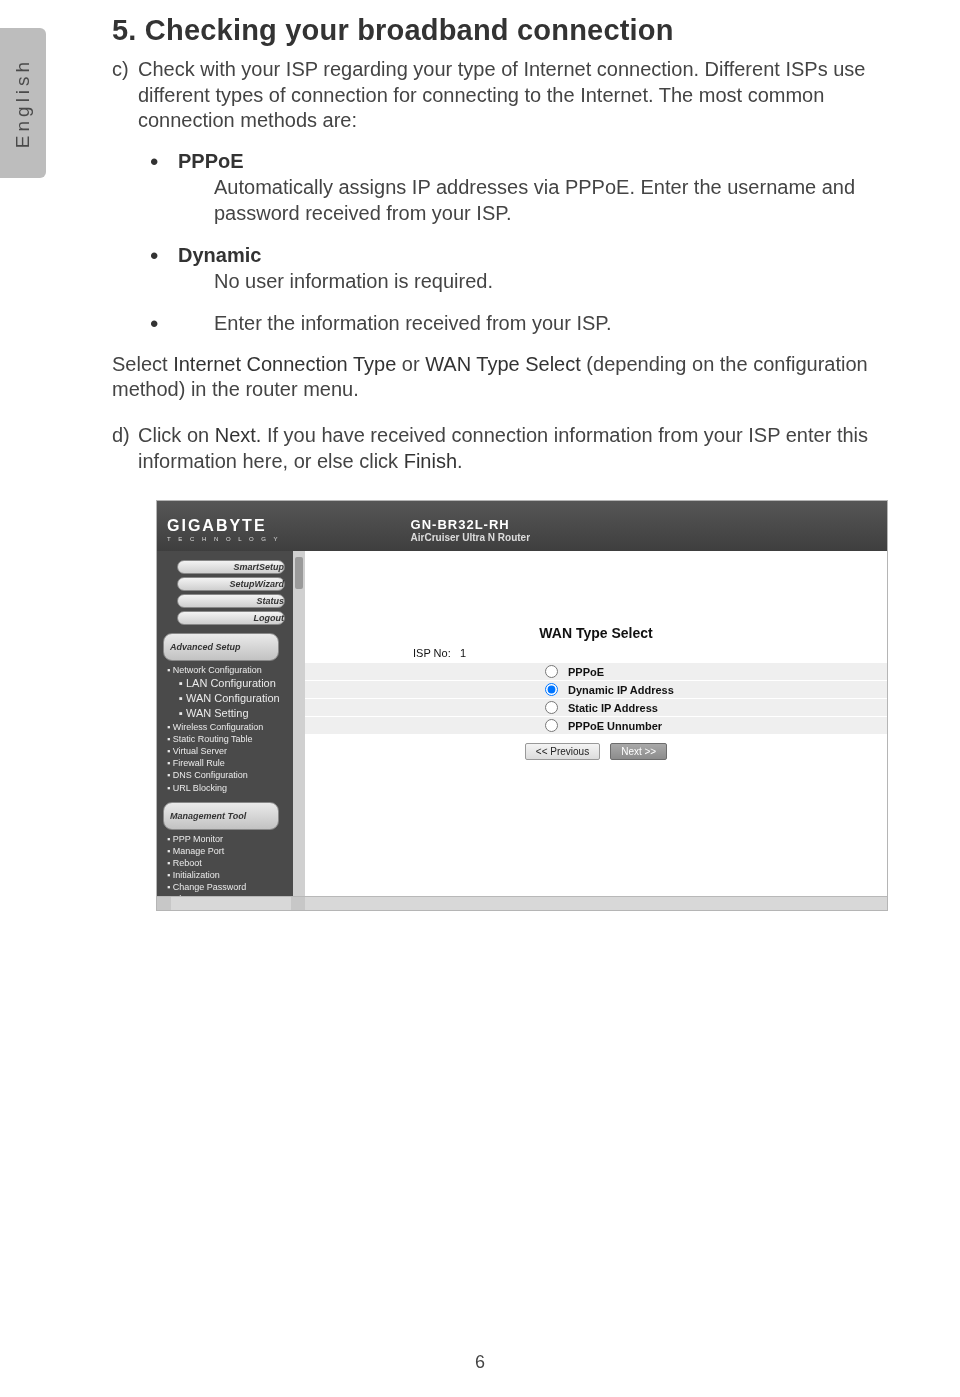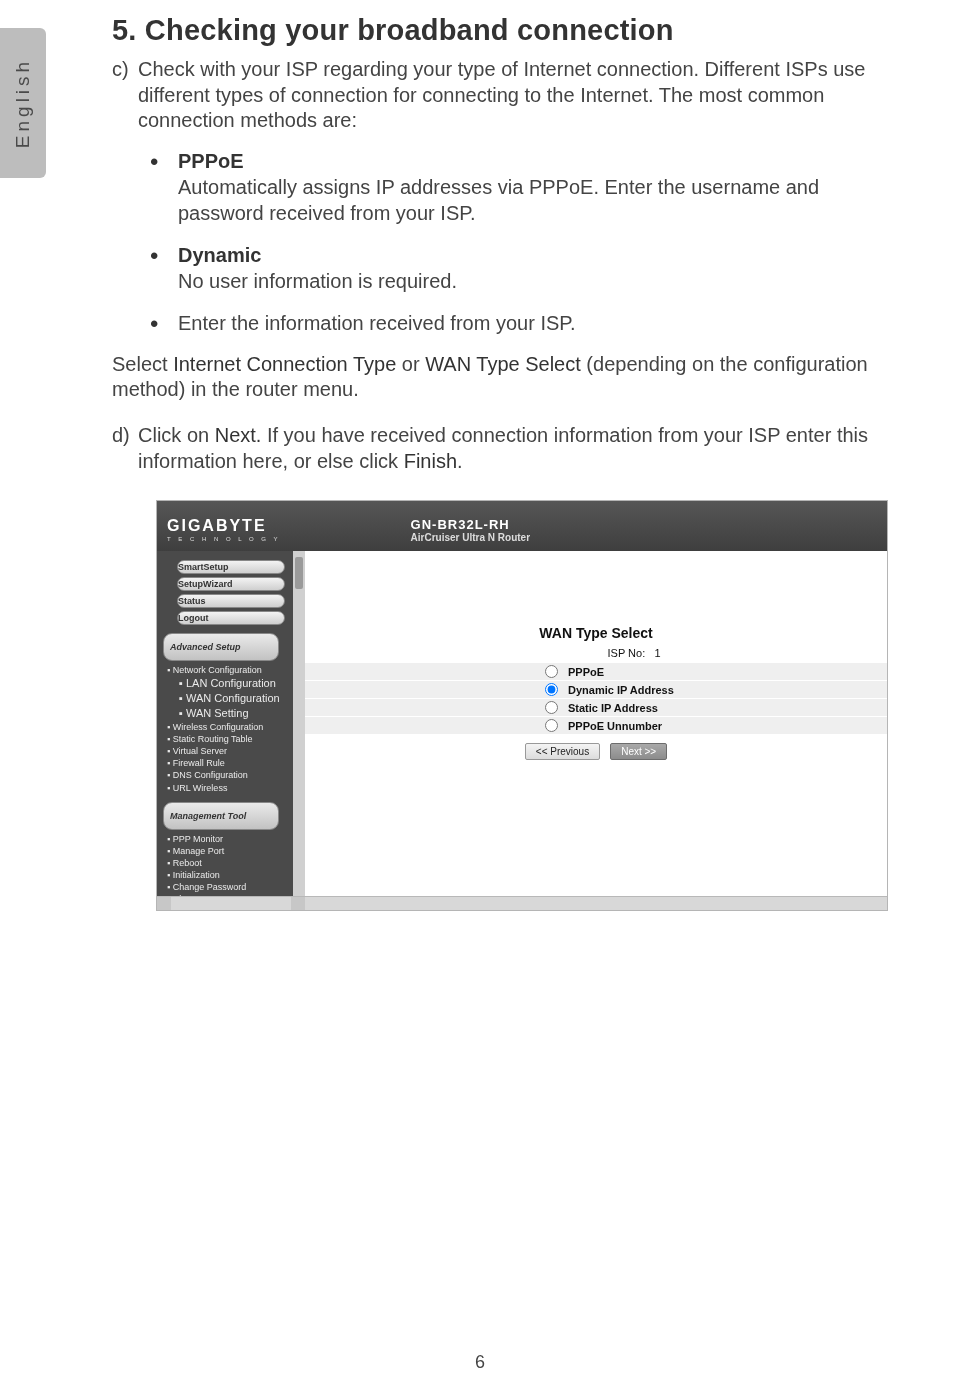--- a/index.html
+++ b/index.html
@@ -68,21 +68,21 @@
     color: #444;
   }
   ul.methods > li::before {
     content: "•";
     position: absolute;
     left: 0; top: -2px;
     font-size: 24px;
     color: #333;
   }
   ul.methods .m-title { display: block; font-weight: 700; color: #333; }
-  ul.methods .m-desc { display: block; }
+  ul.methods .m-desc { display: block; margin-left: 36px; }
 
   
   .router {
     position: relative;
     margin-left: 44px;
     width: 732px;
     height: 411px;
     border: 1px solid #b5b5b5;
     background: #fff;
     font-family: Verdana, Arial, sans-serif;
@@ -118,28 +118,29 @@
   }
   .router .sidebar .scrollhint-v::before {
     content: ""; position: absolute; left: 2px; right: 2px; top: 6px; height: 32px;
     background: #9a9a9a; border-radius: 2px;
   }
 
   .router .pillbtn {
     display: block;
     width: 108px;
     margin: 3px auto;
-    text-align: left;
+    text-align: right;
     font-size: 9px;
     font-weight: 700;
     color: #333;
     background: linear-gradient(#f3f3f3,#cfcfcf);
     border: 1px solid #888;
     border-radius: 9px;
     padding: 1px 0;
+    font-style: italic;
   }
   .router .sechead {
     display: block;
     width: 116px;
     margin: 8px 0 3px 2px;
     font-size: 9px;
     font-weight: 700;
     font-style: italic;
     color: #333;
     background: linear-gradient(#eaeaea,#c2c2c2);
@@ -172,24 +173,24 @@
   }
   .router .main h3 {
     text-align: center;
     font-size: 14px;
     font-weight: 700;
     color: #111;
     margin-top: 74px;
     margin-bottom: 6px;
   }
   .router .ispline {
-    text-align: center;
+    text-align: left;
     font-size: 11px;
     color: #111;
-    margin-left: 76px;
+    margin-left: 108px;
     margin-bottom: 4px;
   }
   .router .optrow {
     display: flex;
     align-items: center;
     height: 18px;
     background: #efefef;
     border-bottom: 1px solid #fff;
     padding-left: 240px;
     font-size: 11px;
@@ -305,21 +306,21 @@
           <span class="sechead">Advanced Setup</span>
           <span class="navitem">Network Configuration</span>
           <span class="navsub">LAN Configuration</span>
           <span class="navsub">WAN Configuration</span>
           <span class="navsub">WAN Setting</span>
           <span class="navitem">Wireless Configuration</span>
           <span class="navitem">Static Routing Table</span>
           <span class="navitem">Virtual Server</span>
           <span class="navitem">Firewall Rule</span>
           <span class="navitem">DNS Configuration</span>
-          <span class="navitem">URL Wireless</span>
+          <span class="navitem">URL Blocking</span>
 
           <span class="sechead">Management Tool</span>
           <span class="navitem">PPP Monitor</span>
           <span class="navitem">Manage Port</span>
           <span class="navitem">Reboot</span>
           <span class="navitem">Initialization</span>
           <span class="navitem">Change Password</span>
           <span class="navitem">Change WAN MAC</span>
           <span class="navitem">Upgrade Firmware</span>
           <span class="navitem">BackUp/Restore</span>

